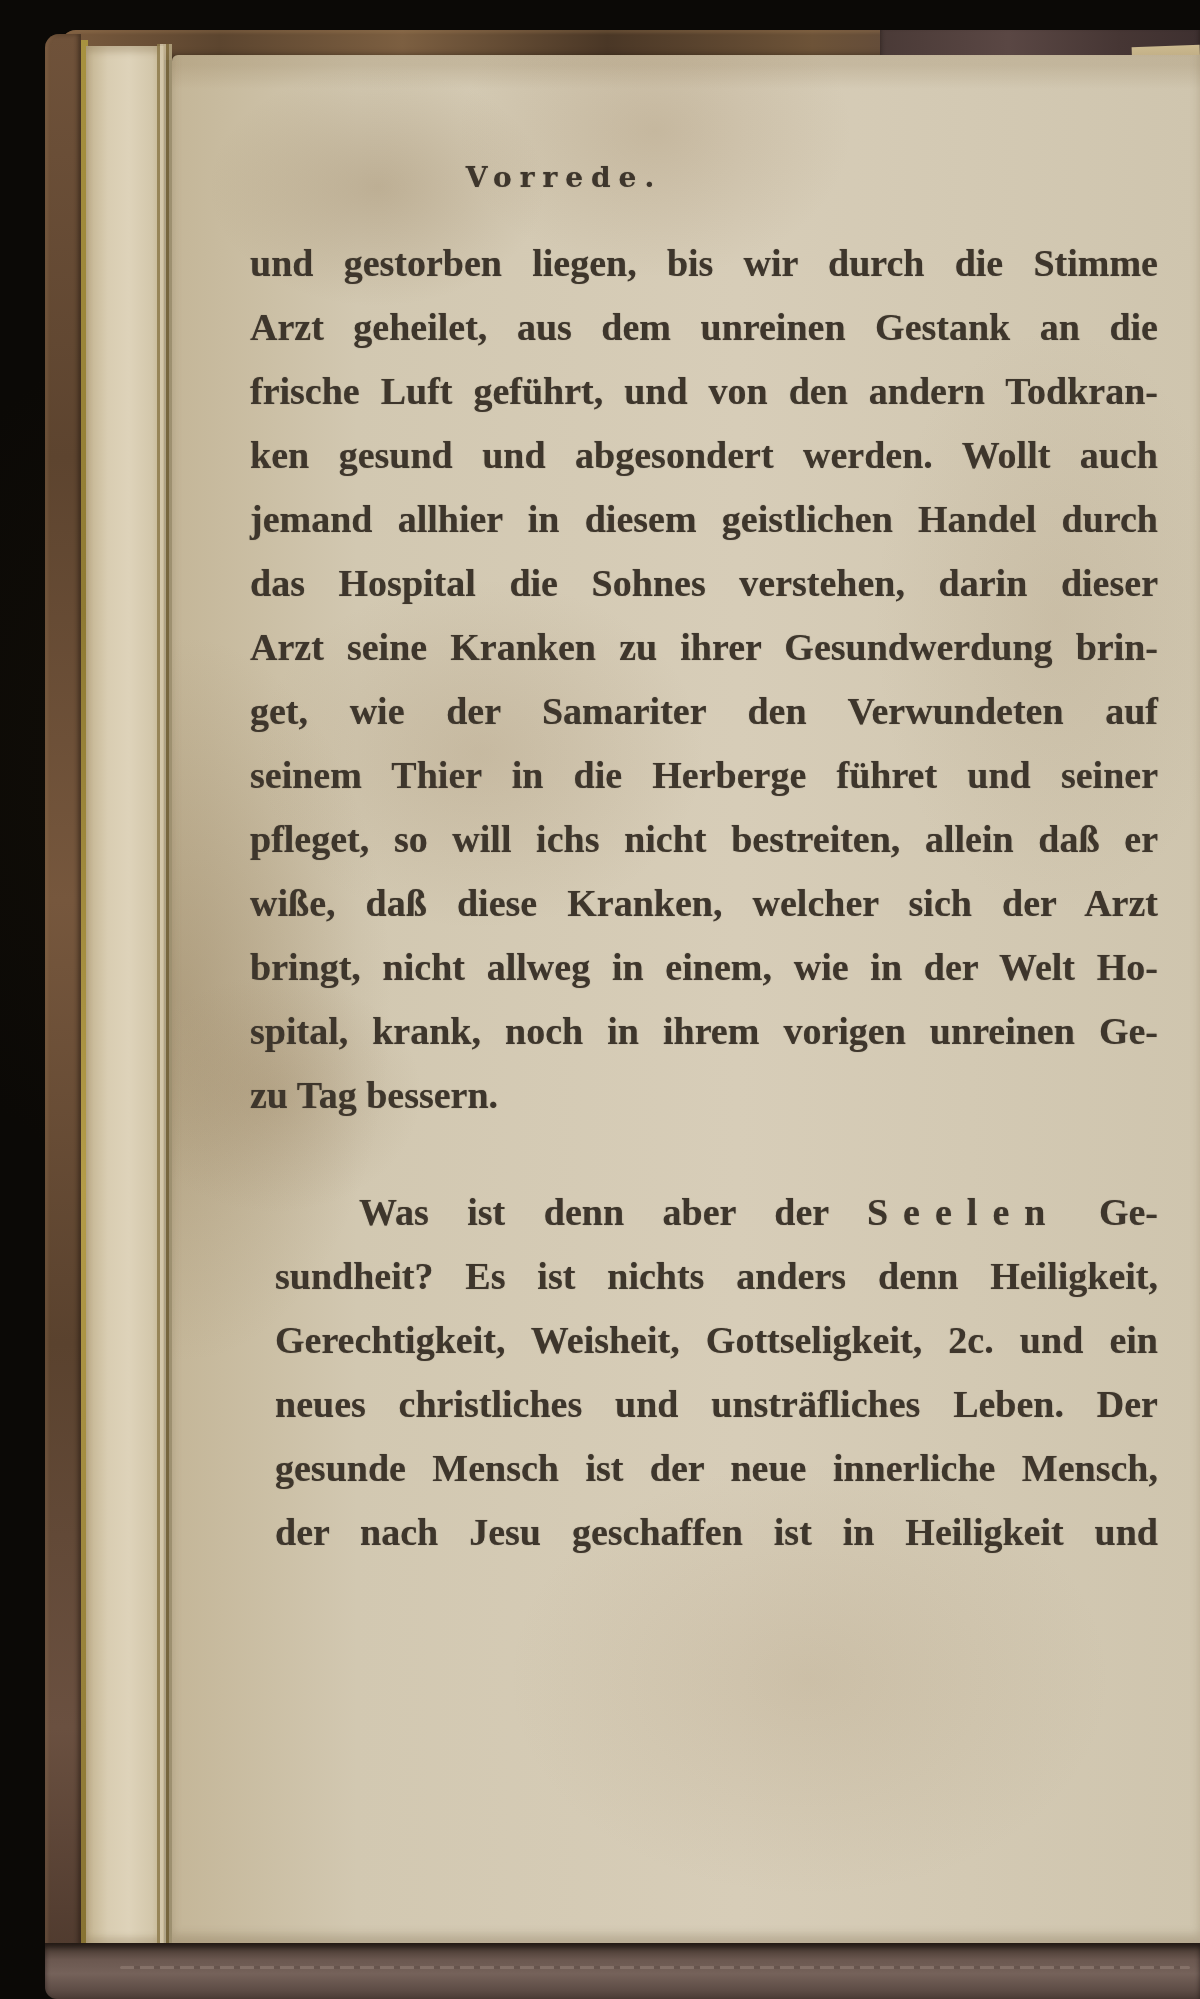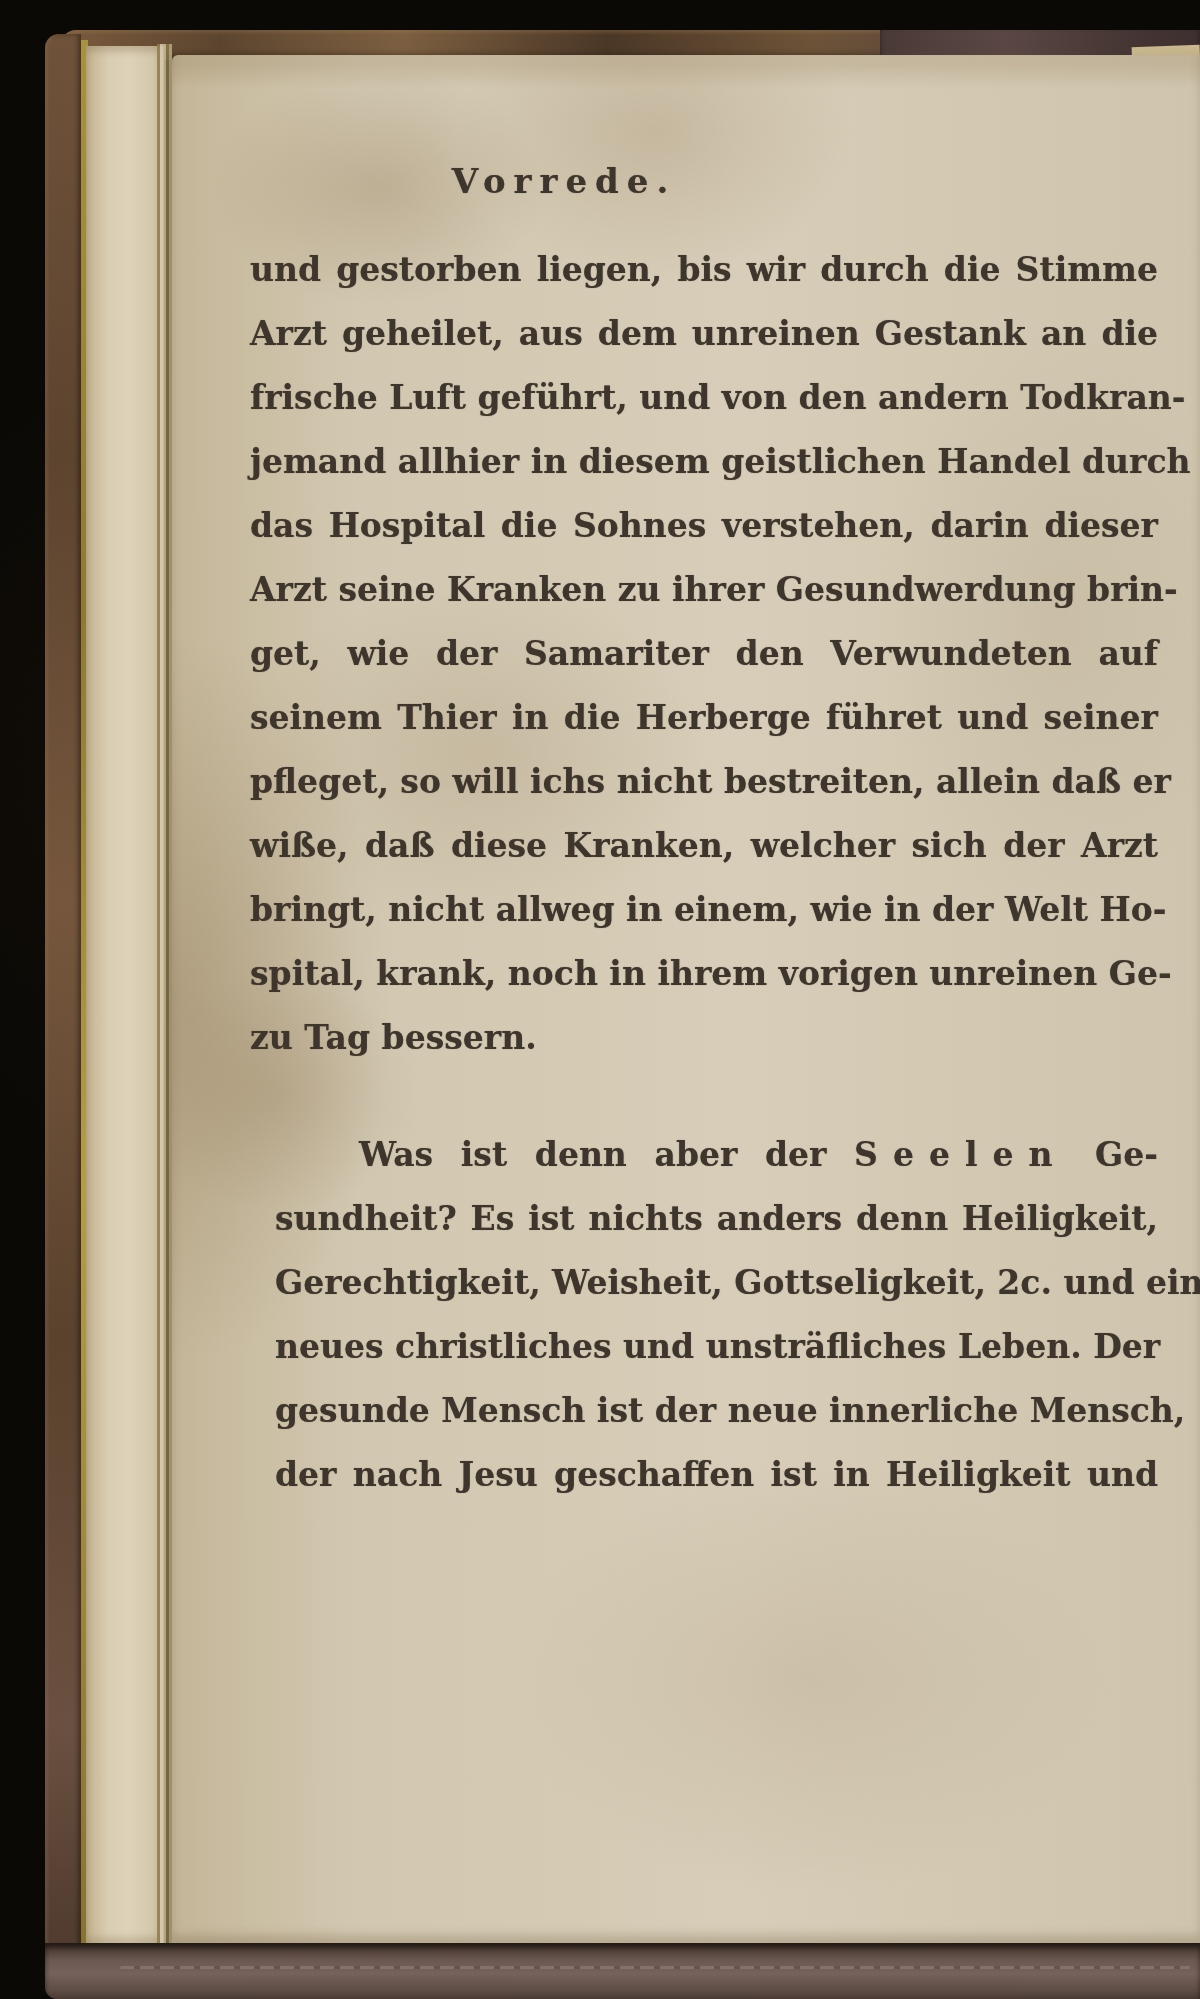--- a/index.html
+++ b/index.html
@@ -93,27 +93,27 @@
 
   
   .textblock{
     position:absolute;left:78px;top:0;width:908px;
     color:#3e362c;
     text-shadow:0 0 1px rgba(62,54,44,.55);
   }
   .heading{
     position:relative;left:-140px;
     width:fit-content;margin:106px auto 0 auto;
-    font-size:34px;font-weight:700;letter-spacing:8px;
+    font-size:28px;font-weight:700;letter-spacing:8px;
   }
   .body-lines{margin-top:37px;}
   .ln{
-    font-size:33px;font-weight:700;line-height:64px;height:64px;
+    font-size:38px;font-weight:700;line-height:64px;height:64px;
     white-space:nowrap;
-    text-align:justify;text-align-last:justify;
+    text-align:justify;text-align-last:justify;font-family:Liberation Serif, serif;
   }
   .ln.end{text-align-last:left;}
   .para2{margin-top:53px;margin-left:25px;}
   .indent{padding-left:84px;}
   .gesperrt{letter-spacing:15px;}
 </style>
 </head>
 <body>
 
 <div class="scene">
@@ -132,20 +132,21 @@
 
   <div class="page">
     <div class="textblock">
 
       <div class="heading">Vorrede.</div>
 
       <div class="body-lines">
         <div class="ln">und gestorben liegen, bis wir durch die Stimme</div>
         <div class="ln">Arzt geheilet, aus dem unreinen Gestank an die</div>
         <div class="ln">frische Luft geführt, und von den andern Todkran-</div>
+        <div class="ln">ken gesund und abgesondert werden. Wollt auch</div>
         <div class="ln">jemand allhier in diesem geistlichen Handel durch</div>
         <div class="ln">das Hospital die Sohnes verstehen, darin dieser</div>
         <div class="ln">Arzt seine Kranken zu ihrer Gesundwerdung brin-</div>
         <div class="ln">get, wie der Samariter den Verwundeten auf</div>
         <div class="ln">seinem Thier in die Herberge führet und seiner</div>
         <div class="ln">pfleget, so will ichs nicht bestreiten, allein daß er</div>
         <div class="ln">wiße, daß diese Kranken, welcher sich der Arzt</div>
         <div class="ln">bringt, nicht allweg in einem, wie in der Welt Ho-</div>
         <div class="ln">spital, krank, noch in ihrem vorigen unreinen Ge-</div>
         <div class="ln end">zu Tag bessern.</div>

